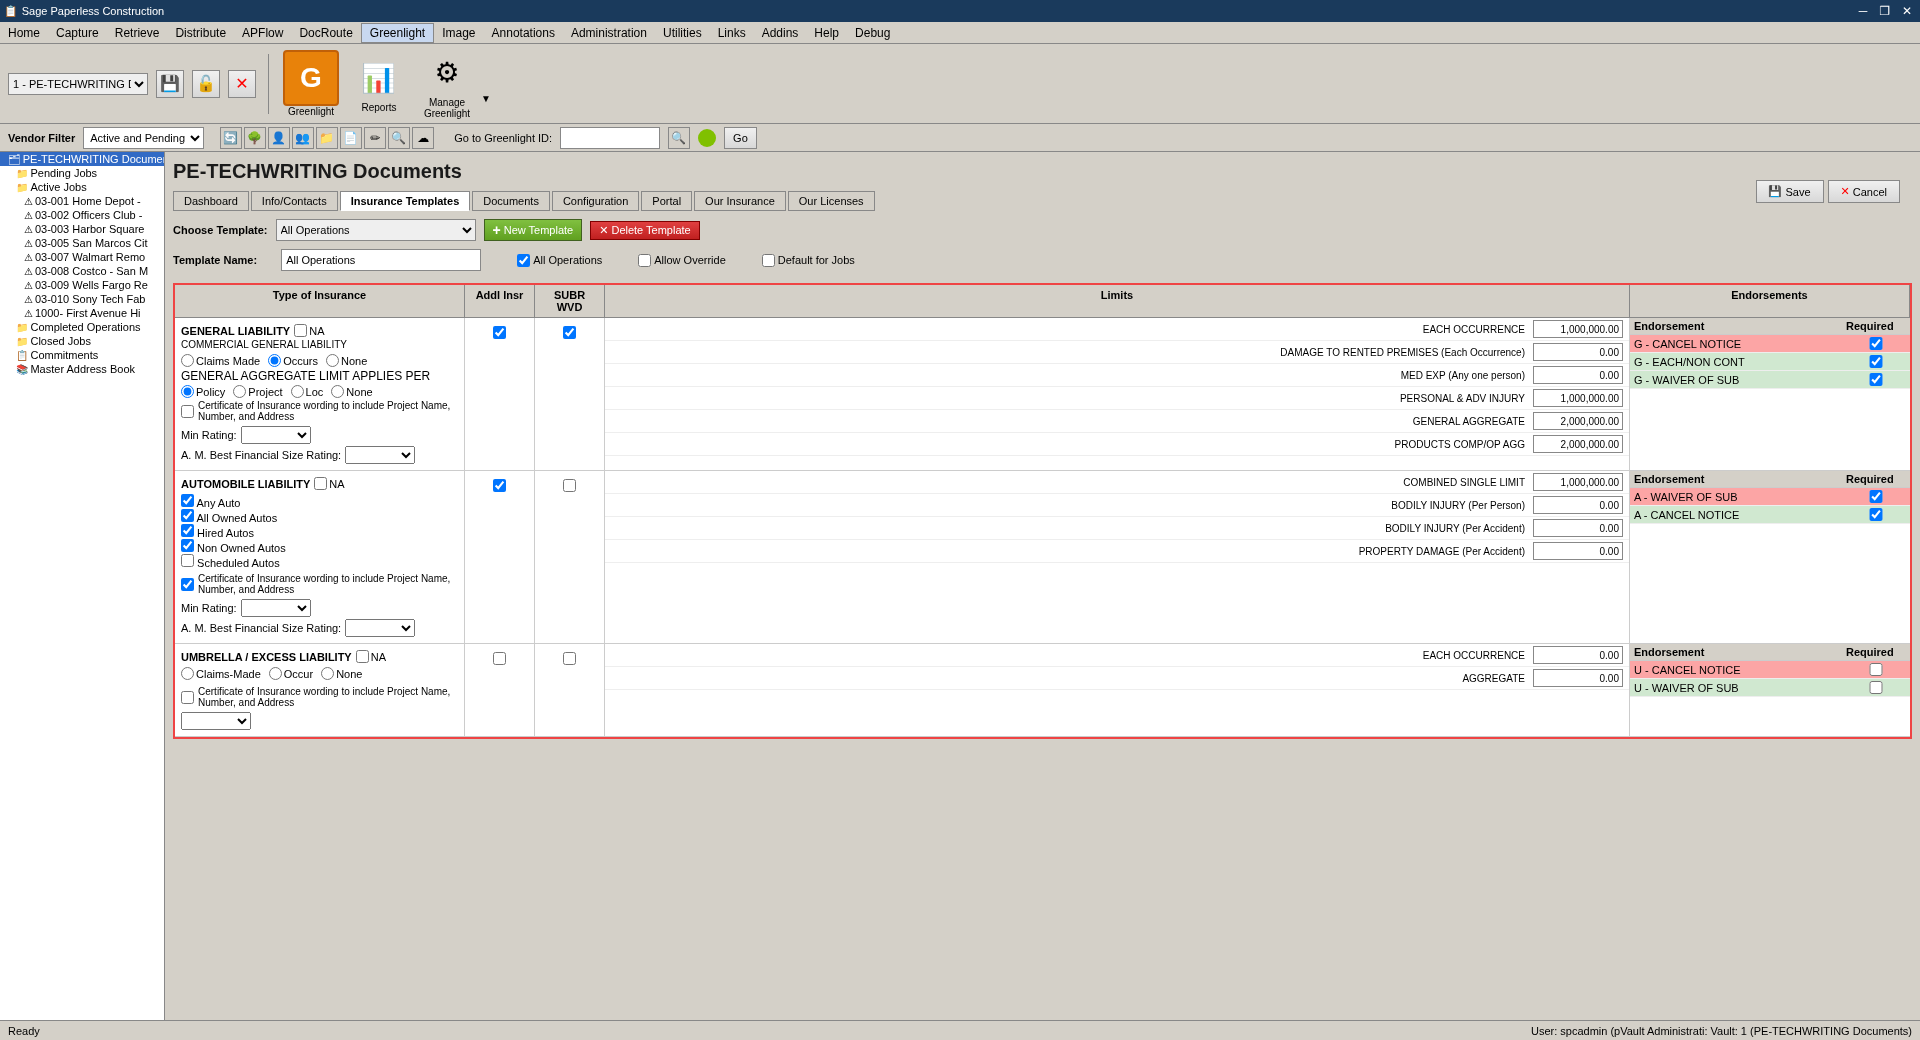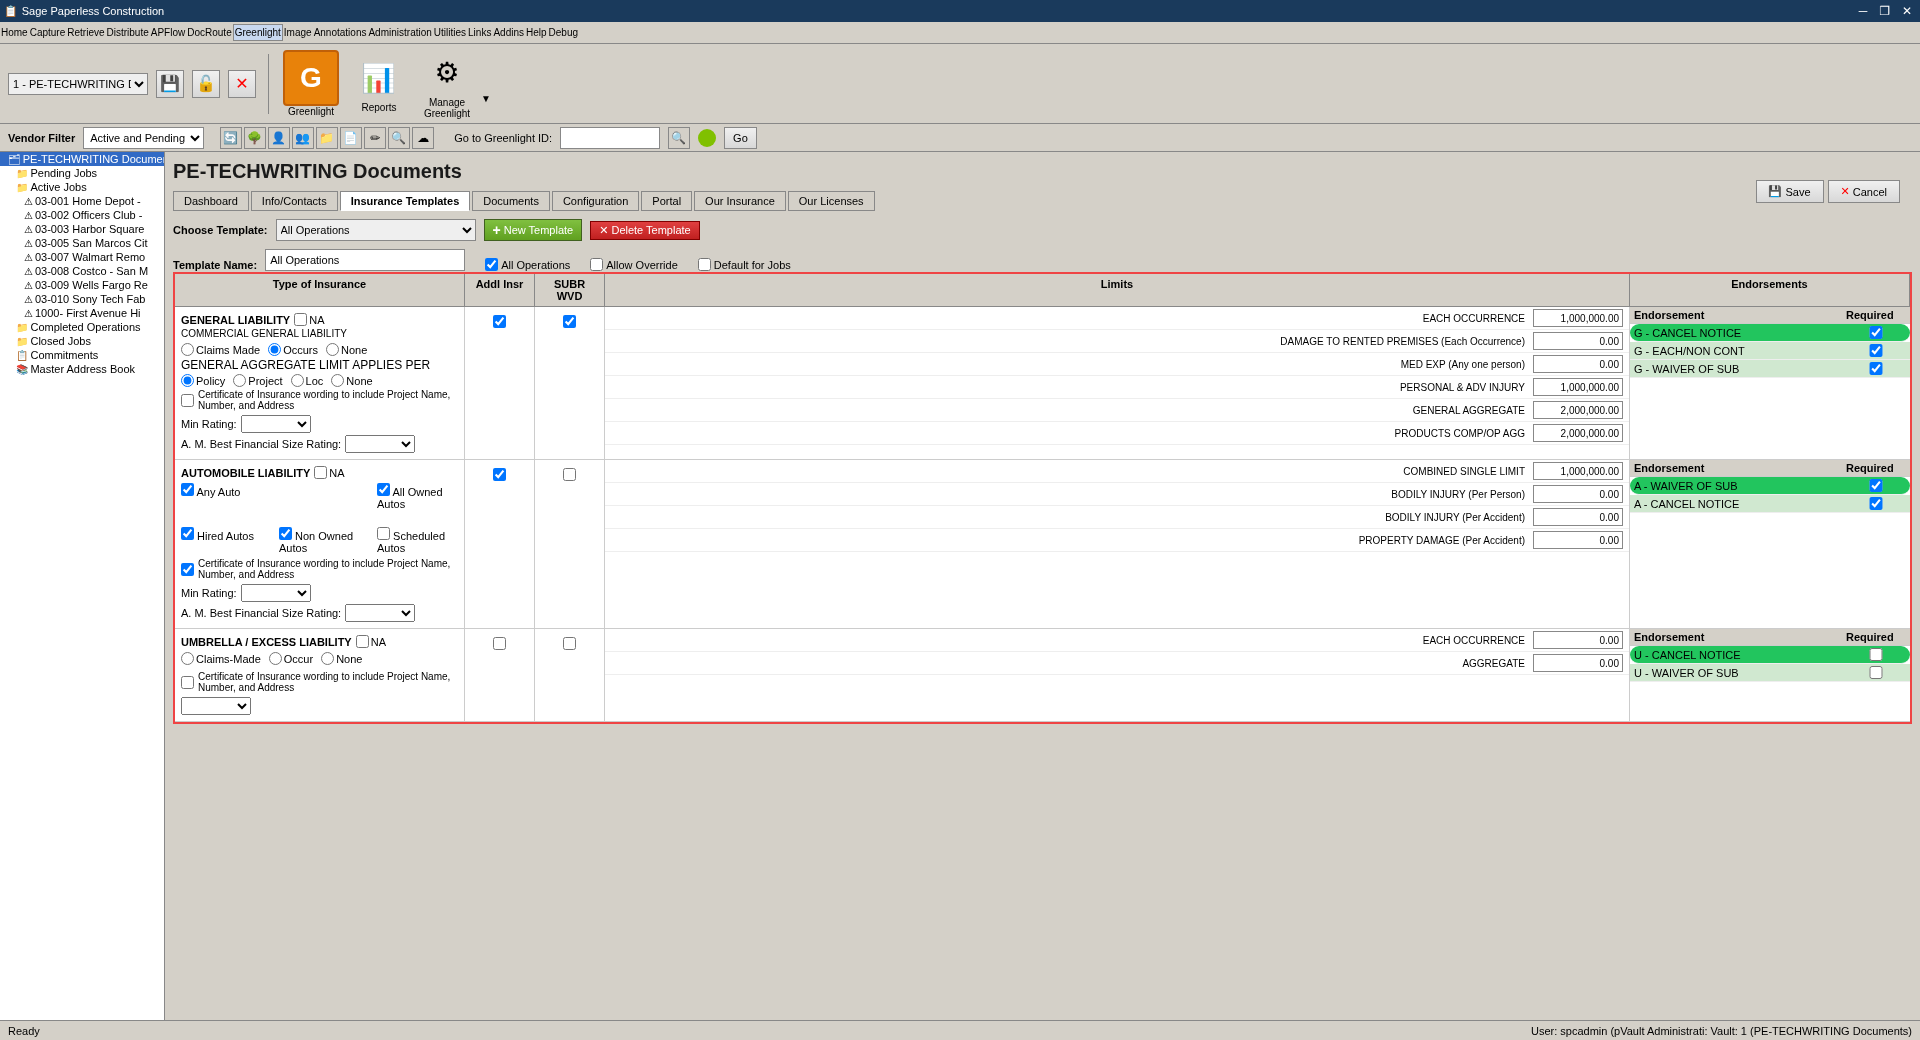--- a/index.html
+++ b/index.html
@@ -21,23 +21,23 @@
     
     
     .menu-bar {
       background: #d4d0c8;
       height: 22px;
       display: flex;
       align-items: center;
       border-bottom: 1px solid #888;
     }
     .menu-item {
-      padding: 2px 1px;
+      padding: 2px 8px;
       cursor: pointer;
-      font-size: 10px;
+      font-size: 12px;
     }
     .menu-item.active { background: #c8d8f0; border: 1px solid #888; }
     
     
     .toolbar {
       background: #d4d0c8;
       height: 80px;
       display: flex;
       align-items: center;
       padding: 4px 8px;
@@ -186,23 +186,23 @@
       border: 1px solid #800000;
       background: linear-gradient(#e04040, #c02020);
       color: white;
       cursor: pointer;
       font-size: 11px;
     }
     
     
     .template-name-row {
       display: flex;
-      align-items: flex-end;
-      gap: 8px;
-      margin-bottom: 1px;
+      align-items: center;
+      gap: 24px;
+      margin-bottom: 12px;
     }
     .template-name-input { height: 22px; width: 200px; border: 1px solid #888; font-size: 11px; padding: 0 4px; }
     .checkbox-label { display: flex; align-items: center; gap: 3px; margin-left: 12px; }
     
     
     .insurance-table {
       background: white;
       border: 2px solid #ef4444;
       width: 100%;
     }
@@ -287,21 +287,21 @@
       padding: 2px 4px;
       font-weight: bold;
     }
     .endorsement-row {
       display: grid;
       grid-template-columns: 1fr 60px;
       border-bottom: 1px solid #eee;
       padding: 2px 4px;
       align-items: center;
     }
-    .endorsement-row.green-bg { background: #22c55e; border-radius: 9px; }
+    .endorsement-row.green-bg { background: #fca5a5; }
     .endorsement-row.light-green { background: #d0e8d0; }
     
     
     .action-buttons {
       position: fixed;
       top: 180px;
       right: 20px;
       display: flex;
       gap: 4px;
     }
@@ -667,21 +667,21 @@
 
       <div class="insurance-section">
         <div class="section-left">
           <div style="display:flex; align-items:center; gap:4px; margin-bottom:4px;">
             <span class="section-title">AUTOMOBILE LIABILITY</span>
             <label class="na-check">
               <input type="checkbox" style=""> 
                 <span>NA</span>
             </label>
           </div>
-          <div style="display:grid; grid-template-columns: 1fr 1fr 1fr; gap:17px;">
+          <div style="display:grid; grid-template-columns: 1fr; gap:0;">
             <label><input type="checkbox" checked="" style=""> <span>Any Auto</span></label>
             <span></span>
             <label><input type="checkbox" checked="" style=""> <span>All Owned Autos</span></label>
             <label><input type="checkbox" checked="" style=""> <span>Hired Autos</span></label>
             <label><input type="checkbox" checked="" style=""> <span>Non Owned Autos</span></label>
             <label><input type="checkbox" style=""> <span>Scheduled Autos</span></label>
           </div>
           <div class="checkbox-row" style="margin-top:4px;">
             <input type="checkbox" checked="" style="">
             <span style="font-size:10px;">Certificate of Insurance wording to include Project Name, Number, and Address</span>

